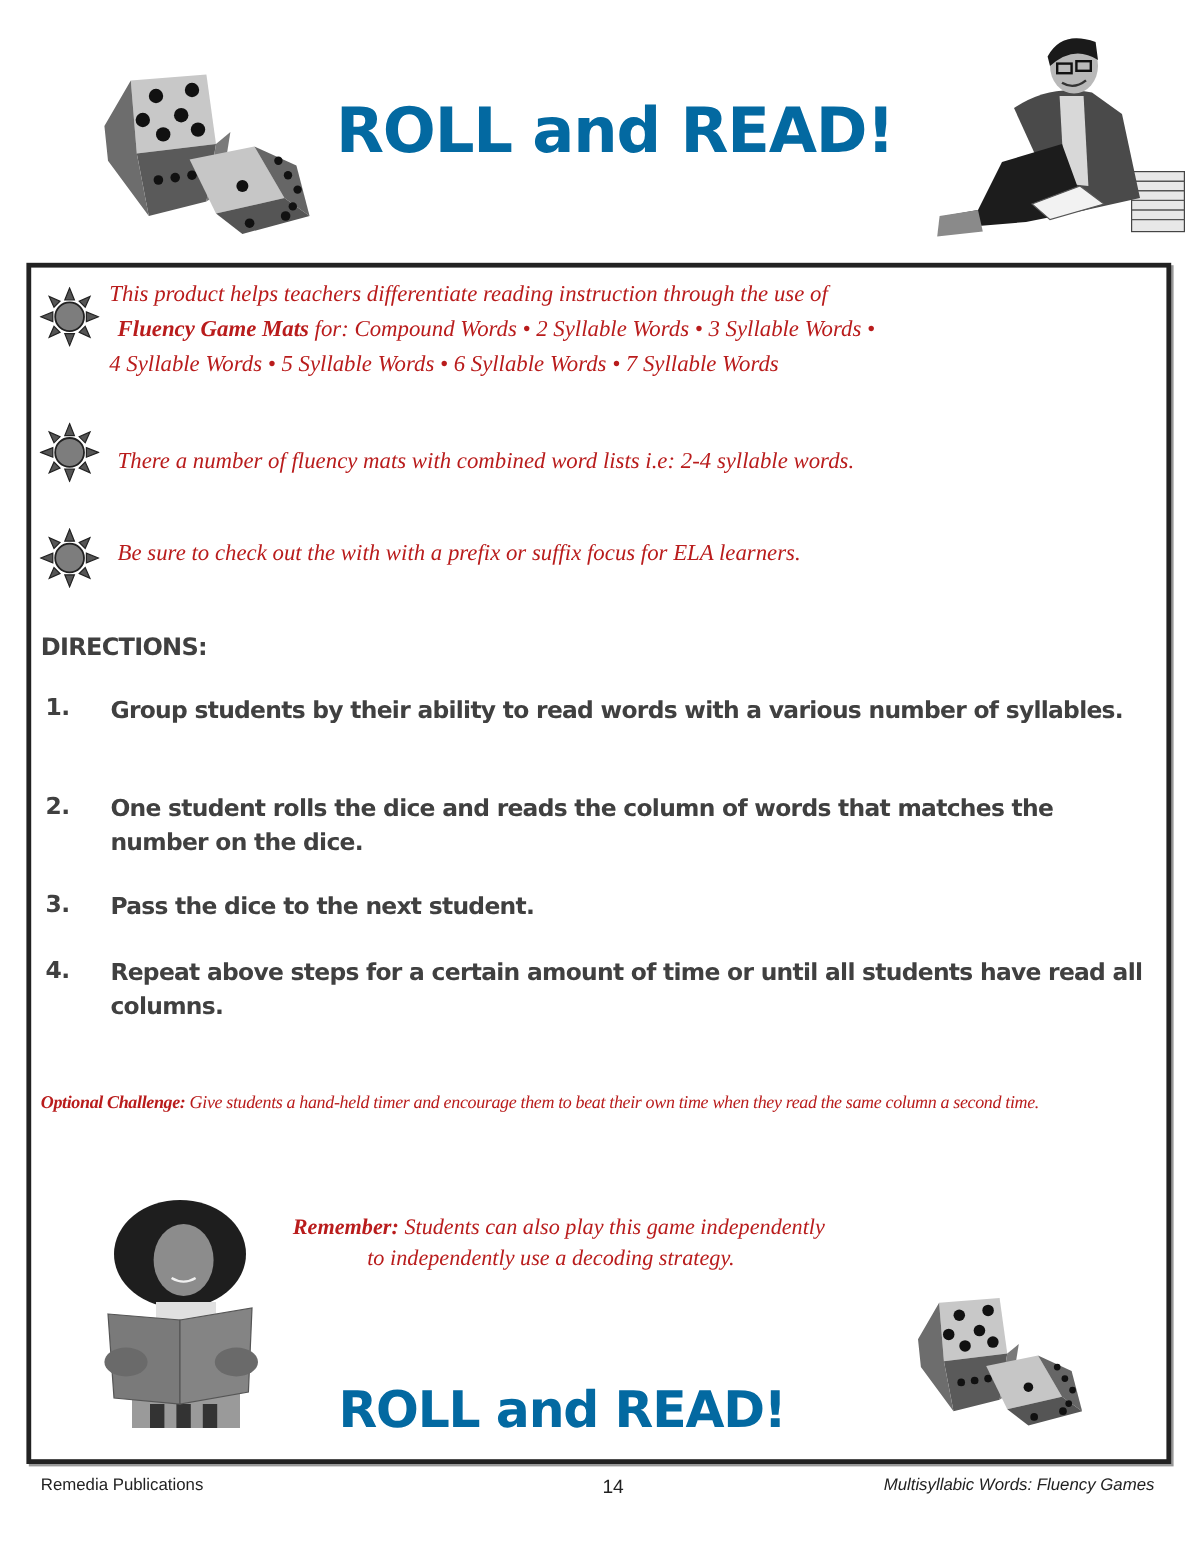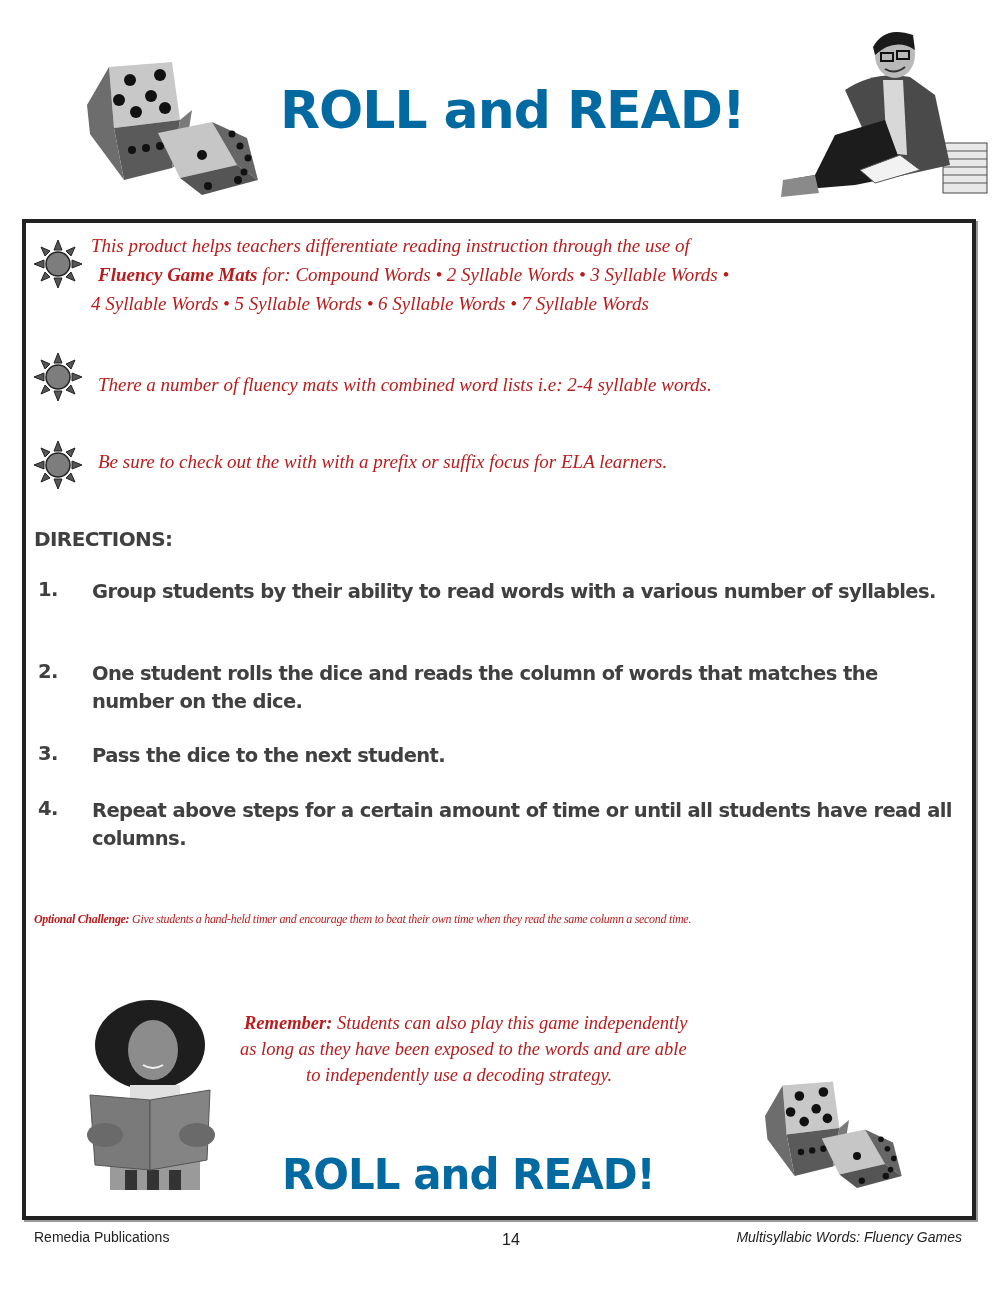--- a/index.html
+++ b/index.html
@@ -41,21 +41,21 @@
     font-weight: bold;
     color: #404040;
     letter-spacing: -0.6px;
   }
   #directions-heading { left: 34px; top: 527px; font-size: 20px; }
 
   .step { position: absolute; left: 38px; width: 920px; }
   .step .num { position: absolute; left: 0; top: 0; }
   .step .txt { position: absolute; left: 54px; top: 0; width: 860px; line-height: 28px; }
 
-  #optional { left: 34px; top: 906px; width: 930px; white-space: normal; line-height: 26px; letter-spacing: -0.3px; font-size: 12px; }
+  #optional { left: 34px; top: 906px; width: 930px; white-space: normal; line-height: 26px; letter-spacing: -0.3px; font-size: 15px; }
   #remember { left: 244px; top: 1010px; text-align: center; width: 600px; line-height: 26px; font-size: 18.5px; }
   #remember .l1, #remember .l2 { display: block; text-align: left; }
   #remember .l2 { margin-left: -4px; }
   #remember .l3 { display: block; text-align: left; margin-left: 62px; }
 
   .footer { position: absolute; top: 1229px; font-family: "Liberation Sans", sans-serif; font-size: 14px; color: #222; }
   #footer-left { left: 34px; }
   #footer-center { left: 502px; top: 1231px; font-size: 16px; }
   #footer-right { right: 38px; font-style: italic; margin-left: 28px; }
 </style>
@@ -199,21 +199,20 @@
       <rect x="94" y="175" width="12" height="20"></rect>
   </g>
   <polygon points="15,100 75,105 75,175 20,170" fill="#7a7a7a" stroke="#555"></polygon>
   <polygon points="75,105 135,95 132,165 75,175" fill="#848484" stroke="#555"></polygon>
   <ellipse cx="30" cy="140" rx="18" ry="12" fill="#6a6a6a"></ellipse>
   <ellipse cx="122" cy="140" rx="18" ry="12" fill="#6a6a6a"></ellipse>
 </svg>
 
 <div class="abs italic-text" id="remember">
   <span class="l1"><b>Remember:</b><span> Students can also play this game independently</span></span>
-  <span class="l2">as long as they have been exposed to the words and are able</span>
   <span class="l3">to independently use a decoding strategy.</span>
 </div>
 
 <div class="abs title-big" id="bottom-title">ROLL and READ!</div>
 
 <svg class="abs" style="left:740px;top:1072px;" width="170" height="120" viewBox="0 0 200 150">
   <g>
     <polygon points="47,17 110,12 118,70 52,78" fill="#c8c8c8"></polygon>
     <polygon points="52,78 118,70 110,118 62,130" fill="#5a5a5a"></polygon>
     <polygon points="118,70 130,60 122,110 110,118" fill="#7a7a7a"></polygon>

